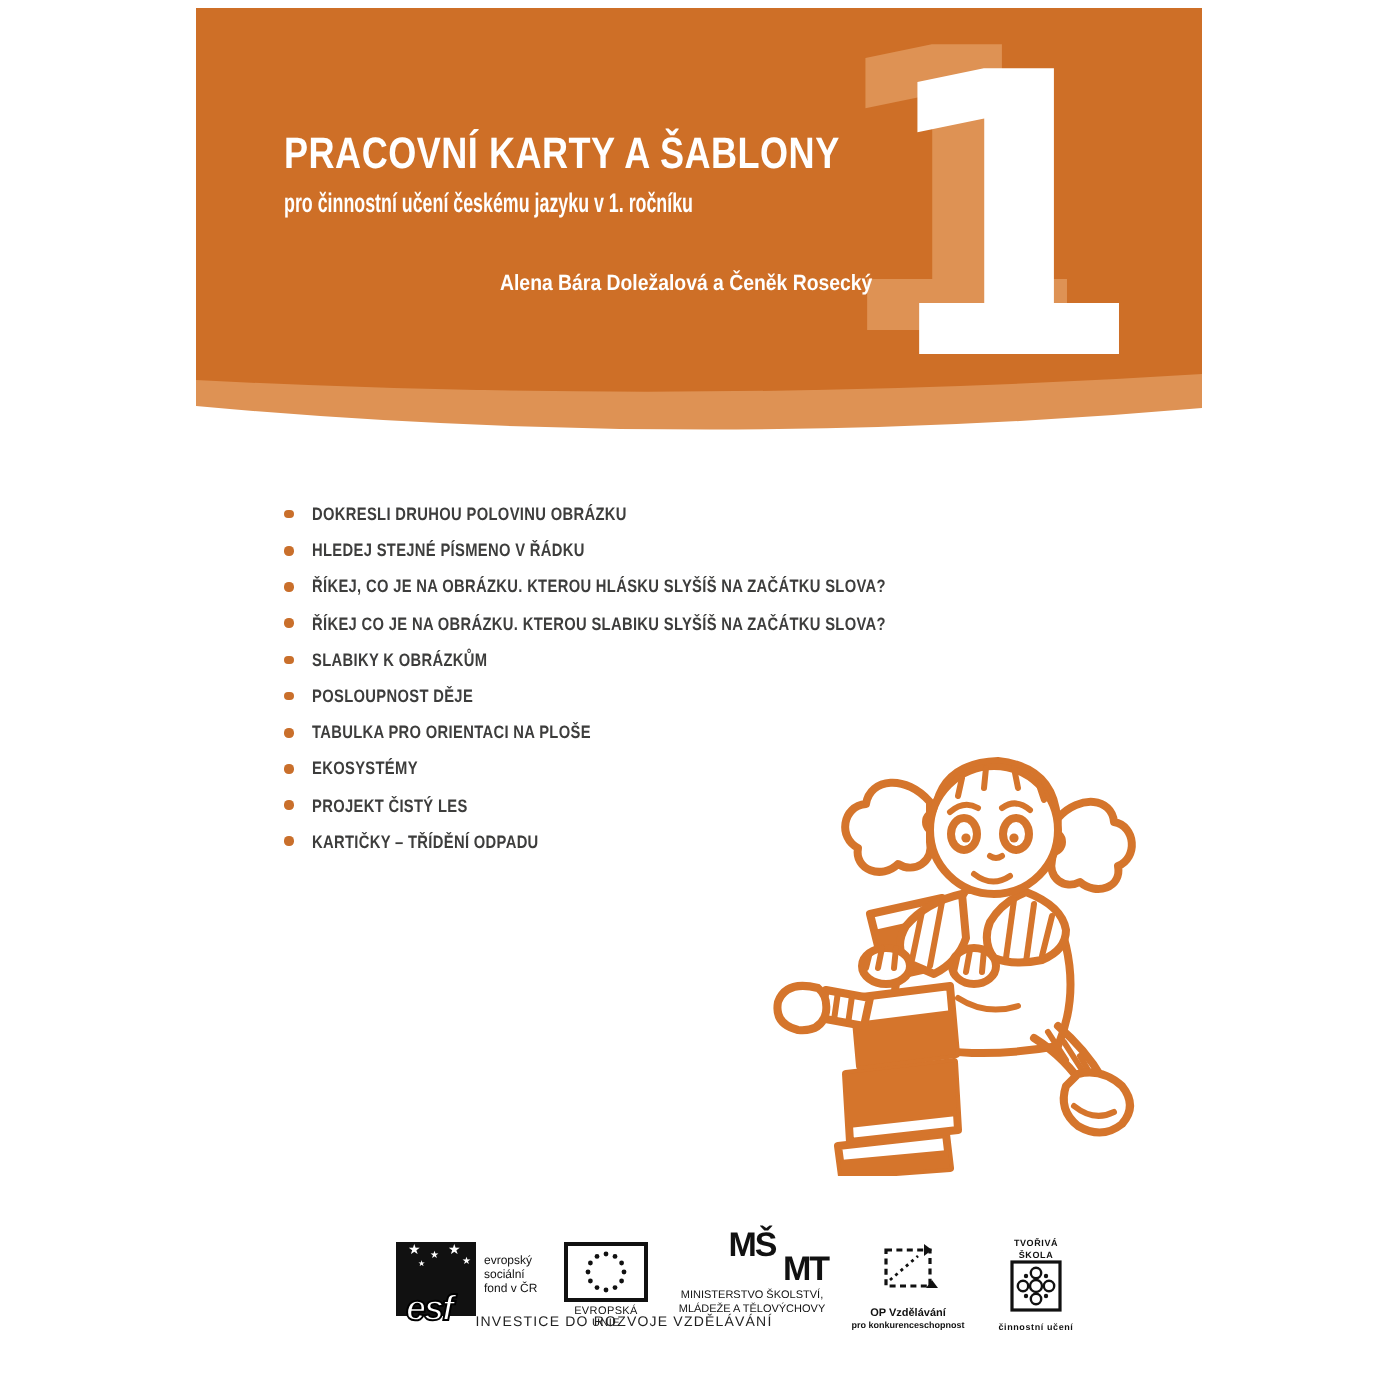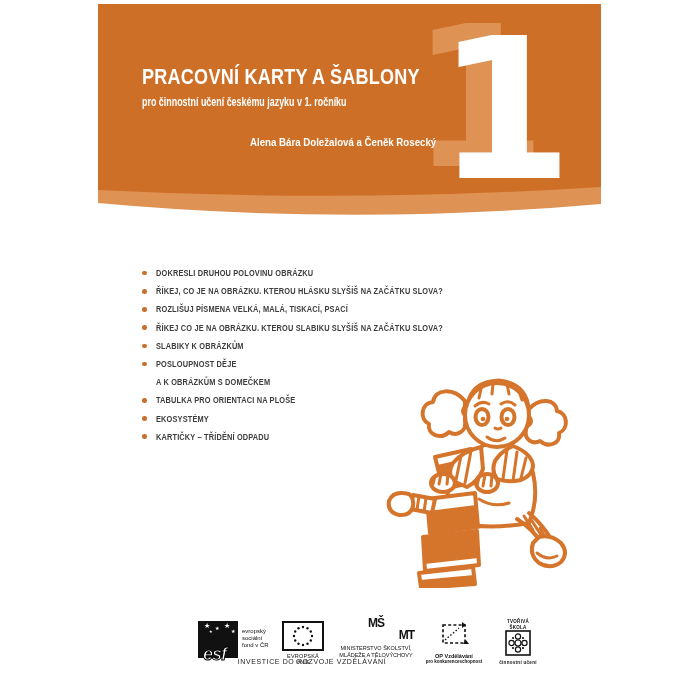--- a/index.html
+++ b/index.html
@@ -27,21 +27,21 @@
     position:absolute; left:44px; top:90px; z-index:4; color:#fff;
     font-size:13.5px; font-weight:bold; white-space:nowrap;
     transform:scaleX(.66); transform-origin:0 0;
   }
   .banner-authors {
     position:absolute; left:152px; top:132px; z-index:4; color:#fff;
     font-size:11px; font-weight:bold; white-space:nowrap;
     transform:scaleX(.88); transform-origin:0 0;
   }
   
-  .list { position:absolute; left:142px; top:264px; }
+  .list { position:absolute; left:142px; top:248px; }
   .list-row { display:flex; align-items:center; height:18.2px; }
   .dot {
     width:4.6px; height:4.6px; border-radius:50%; background:var(--bullet-orange);
     margin-right:9px; flex:none;
   }
   .dot.hidden { visibility:hidden; }
   .item-text {
     font-size:9px; font-weight:bold; color:var(--text-dark); letter-spacing:.2px;
     white-space:nowrap; transform:scaleX(.82); transform-origin:0 50%;
   }
@@ -58,21 +58,21 @@
   .esf-star { position:absolute; color:#fff; line-height:1; }
   .esf-word {
     position:absolute; left:5px; bottom:-5px; color:#fff; font-weight:bold; font-style:italic;
     font-size:18px; letter-spacing:-1px; -webkit-text-stroke:1px #000; line-height:1;
   }
   .esf-caption { margin-left:4px; margin-top:12px; font-size:6px; line-height:7px; width:32px; }
   .eu-unit { margin-left:6px; margin-top:5px; width:46px; text-align:center; }
   .eu-box { width:42px; height:30px; border:2px solid var(--footer-black); box-sizing:border-box; margin:0 auto; }
   .eu-caption { font-size:5.5px; margin-top:2px; letter-spacing:.2px; }
   .msmt-unit { margin-left:12px; width:76px; text-align:center; }
-  .msmt-glyph { font-weight:bold; font-size:12px; line-height:12px; letter-spacing:-1px; margin-top:1px; }
+  .msmt-glyph { font-weight:bold; font-size:17px; line-height:12px; letter-spacing:-1px; margin-top:1px; }
   .msmt-glyph div:nth-child(2) { padding-left:12px;text-align:right; }
   .msmt-caption { margin-top:4px; font-size:5.5px; line-height:6.5px; }
   .op-unit { margin-left:10px; width:60px; text-align:center; margin-top:5px; }
   .op-caption1 { font-size:5.5px; font-weight:bold; margin-top:2px; }
   .op-caption2 { font-size:4.5px; font-weight:bold; }
   .ts-unit { margin-left:14px; width:40px; text-align:center; margin-top:3px; }
   .ts-caption { font-size:4.5px; font-weight:bold; letter-spacing:.3px; line-height:5.5px; }
   .investment {
     position:absolute; left:232px; top:658px; width:160px; text-align:center;
     font-size:7px; letter-spacing:.6px; color:#222;
@@ -95,49 +95,49 @@
     <div class="banner-authors">Alena Bára Doležalová a Čeněk Rosecký</div>
   </div>
 
   <div class="list">
       <div class="list-row">
         <span class="dot"></span>
         <span class="item-text">DOKRESLI DRUHOU POLOVINU OBRÁZKU</span>
       </div>
       <div class="list-row">
         <span class="dot"></span>
+        <span class="item-text">HLEDEJ STEJNÉ PÍSMENO V ŘÁDKU</span>
+      </div>
+      <div class="list-row">
+        <span class="dot"></span>
         <span class="item-text">ŘÍKEJ, CO JE NA OBRÁZKU. KTEROU HLÁSKU SLYŠÍŠ NA ZAČÁTKU SLOVA?</span>
       </div>
       <div class="list-row">
         <span class="dot"></span>
-        <span class="item-text">ROZLIŠUJ PÍSMENA VELKÁ, MALÁ, TISKACÍ, PSACÍ</span>
-      </div>
-      <div class="list-row">
-        <span class="dot"></span>
         <span class="item-text">ŘÍKEJ CO JE NA OBRÁZKU. KTEROU SLABIKU SLYŠÍŠ NA ZAČÁTKU SLOVA?</span>
       </div>
       <div class="list-row">
         <span class="dot"></span>
         <span class="item-text">SLABIKY K OBRÁZKŮM</span>
       </div>
       <div class="list-row">
         <span class="dot"></span>
         <span class="item-text">POSLOUPNOST DĚJE</span>
       </div>
       <div class="list-row">
-        <span class="dot hidden"></span>
-        <span class="item-text">A K OBRÁZKŮM S DOMEČKEM</span>
-      </div>
-      <div class="list-row">
         <span class="dot"></span>
         <span class="item-text">TABULKA PRO ORIENTACI NA PLOŠE</span>
       </div>
       <div class="list-row">
         <span class="dot"></span>
         <span class="item-text">EKOSYSTÉMY</span>
+      </div>
+      <div class="list-row">
+        <span class="dot"></span>
+        <span class="item-text">PROJEKT ČISTÝ LES</span>
       </div>
       <div class="list-row">
         <span class="dot"></span>
         <span class="item-text">KARTIČKY – TŘÍDĚNÍ ODPADU</span>
       </div>
     </div>
 
   <svg class="girl" viewBox="0 0 200 235" aria-hidden="true">
 
     <path class="ln fw" d="M100,92 Q96,99 90,103 Q72,112 66,134 Q61,154 70,168 Q100,178 146,170 Q156,146 150,120 Q146,103 132,96 Q128,93 127,91 Z"></path>

